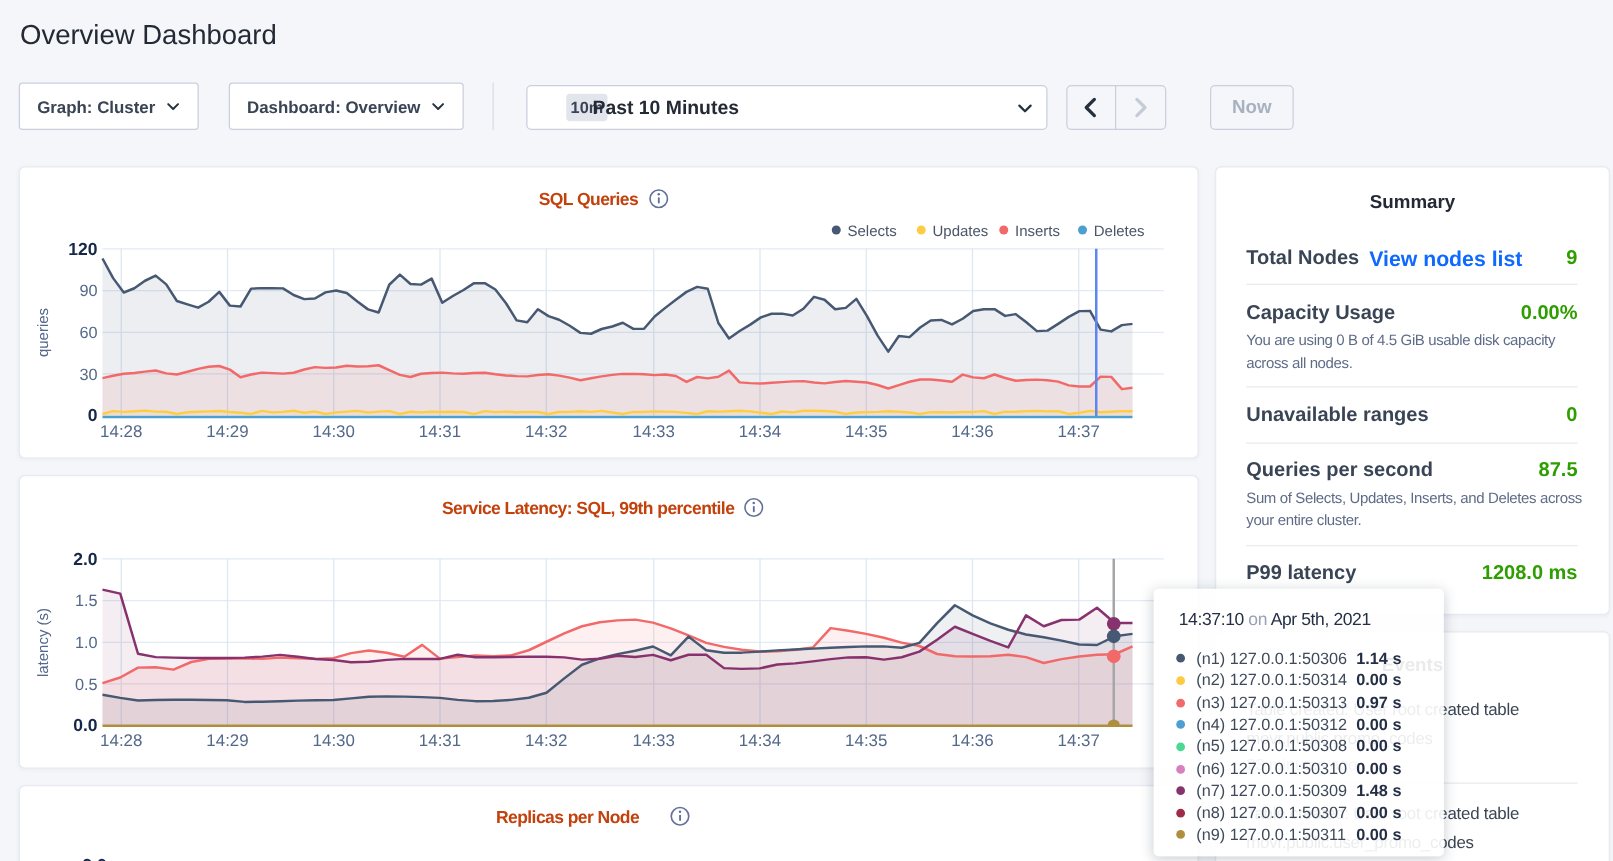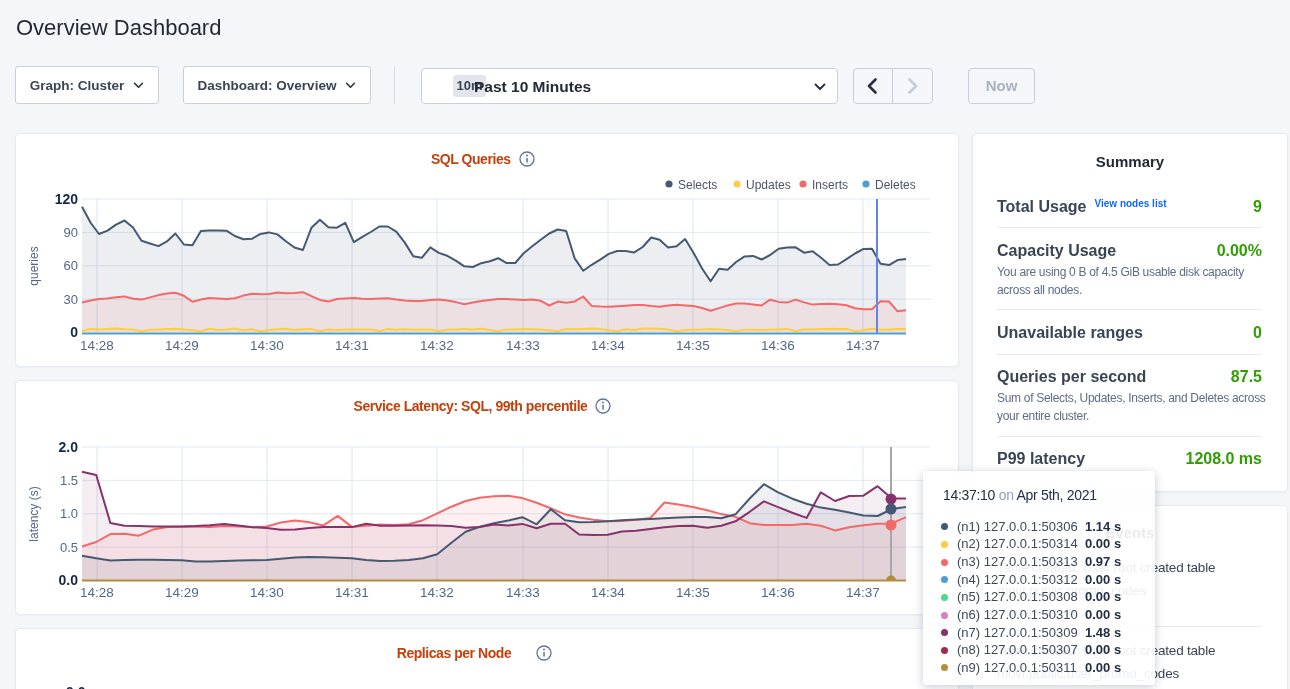--- a/index.html
+++ b/index.html
@@ -183,22 +183,22 @@
 <svg class="abs" style="left:536px;top:645px" width="16" height="16" viewBox="0 0 16 16">
     <circle cx="8" cy="8" r="7" fill="none" stroke="#61729a" stroke-width="1.3"></circle>
     <rect x="7.3" y="6.7" width="1.5" height="5" rx="0.7" fill="#61729a"></rect>
     <circle cx="8" cy="4.4" r="1" fill="#61729a"></circle>
   </svg>
 <div class="abs" style="left:66px;top:684px;font-size:14px;font-weight:bold;color:#152849;">9.0</div>
 
 <div class="card" style="left:972px;top:133px;width:316px;height:359px;"></div>
 <div class="abs" style="left:972px;top:153px;width:316px;text-align:center;font-size:15px;font-weight:bold;color:#242a35;">Summary</div>
 <div class="sumrow" style="top:198px;">
-    <span>Total Usage</span>
-    <span style="color:#0f68ff;margin-left:8px;font-size:10px;">View nodes list</span>
+    <span>Total Nodes</span>
+    <span style="color:#0f68ff;margin-left:8px;font-size:17px;">View nodes list</span>
     <span class="right">9</span>
   </div>
 <div class="divider" style="top:227px;"></div>
 <div class="sumrow" style="top:242px;">
     <span>Capacity Usage</span>
     <span class="right">0.00%</span>
   </div>
 <div class="sumdesc" style="top:264px;">You are using 0 B of 4.5 GiB usable disk capacity<br>across all nodes.</div>
 <div class="divider" style="top:309px;"></div>
 <div class="sumrow" style="top:324px;">

